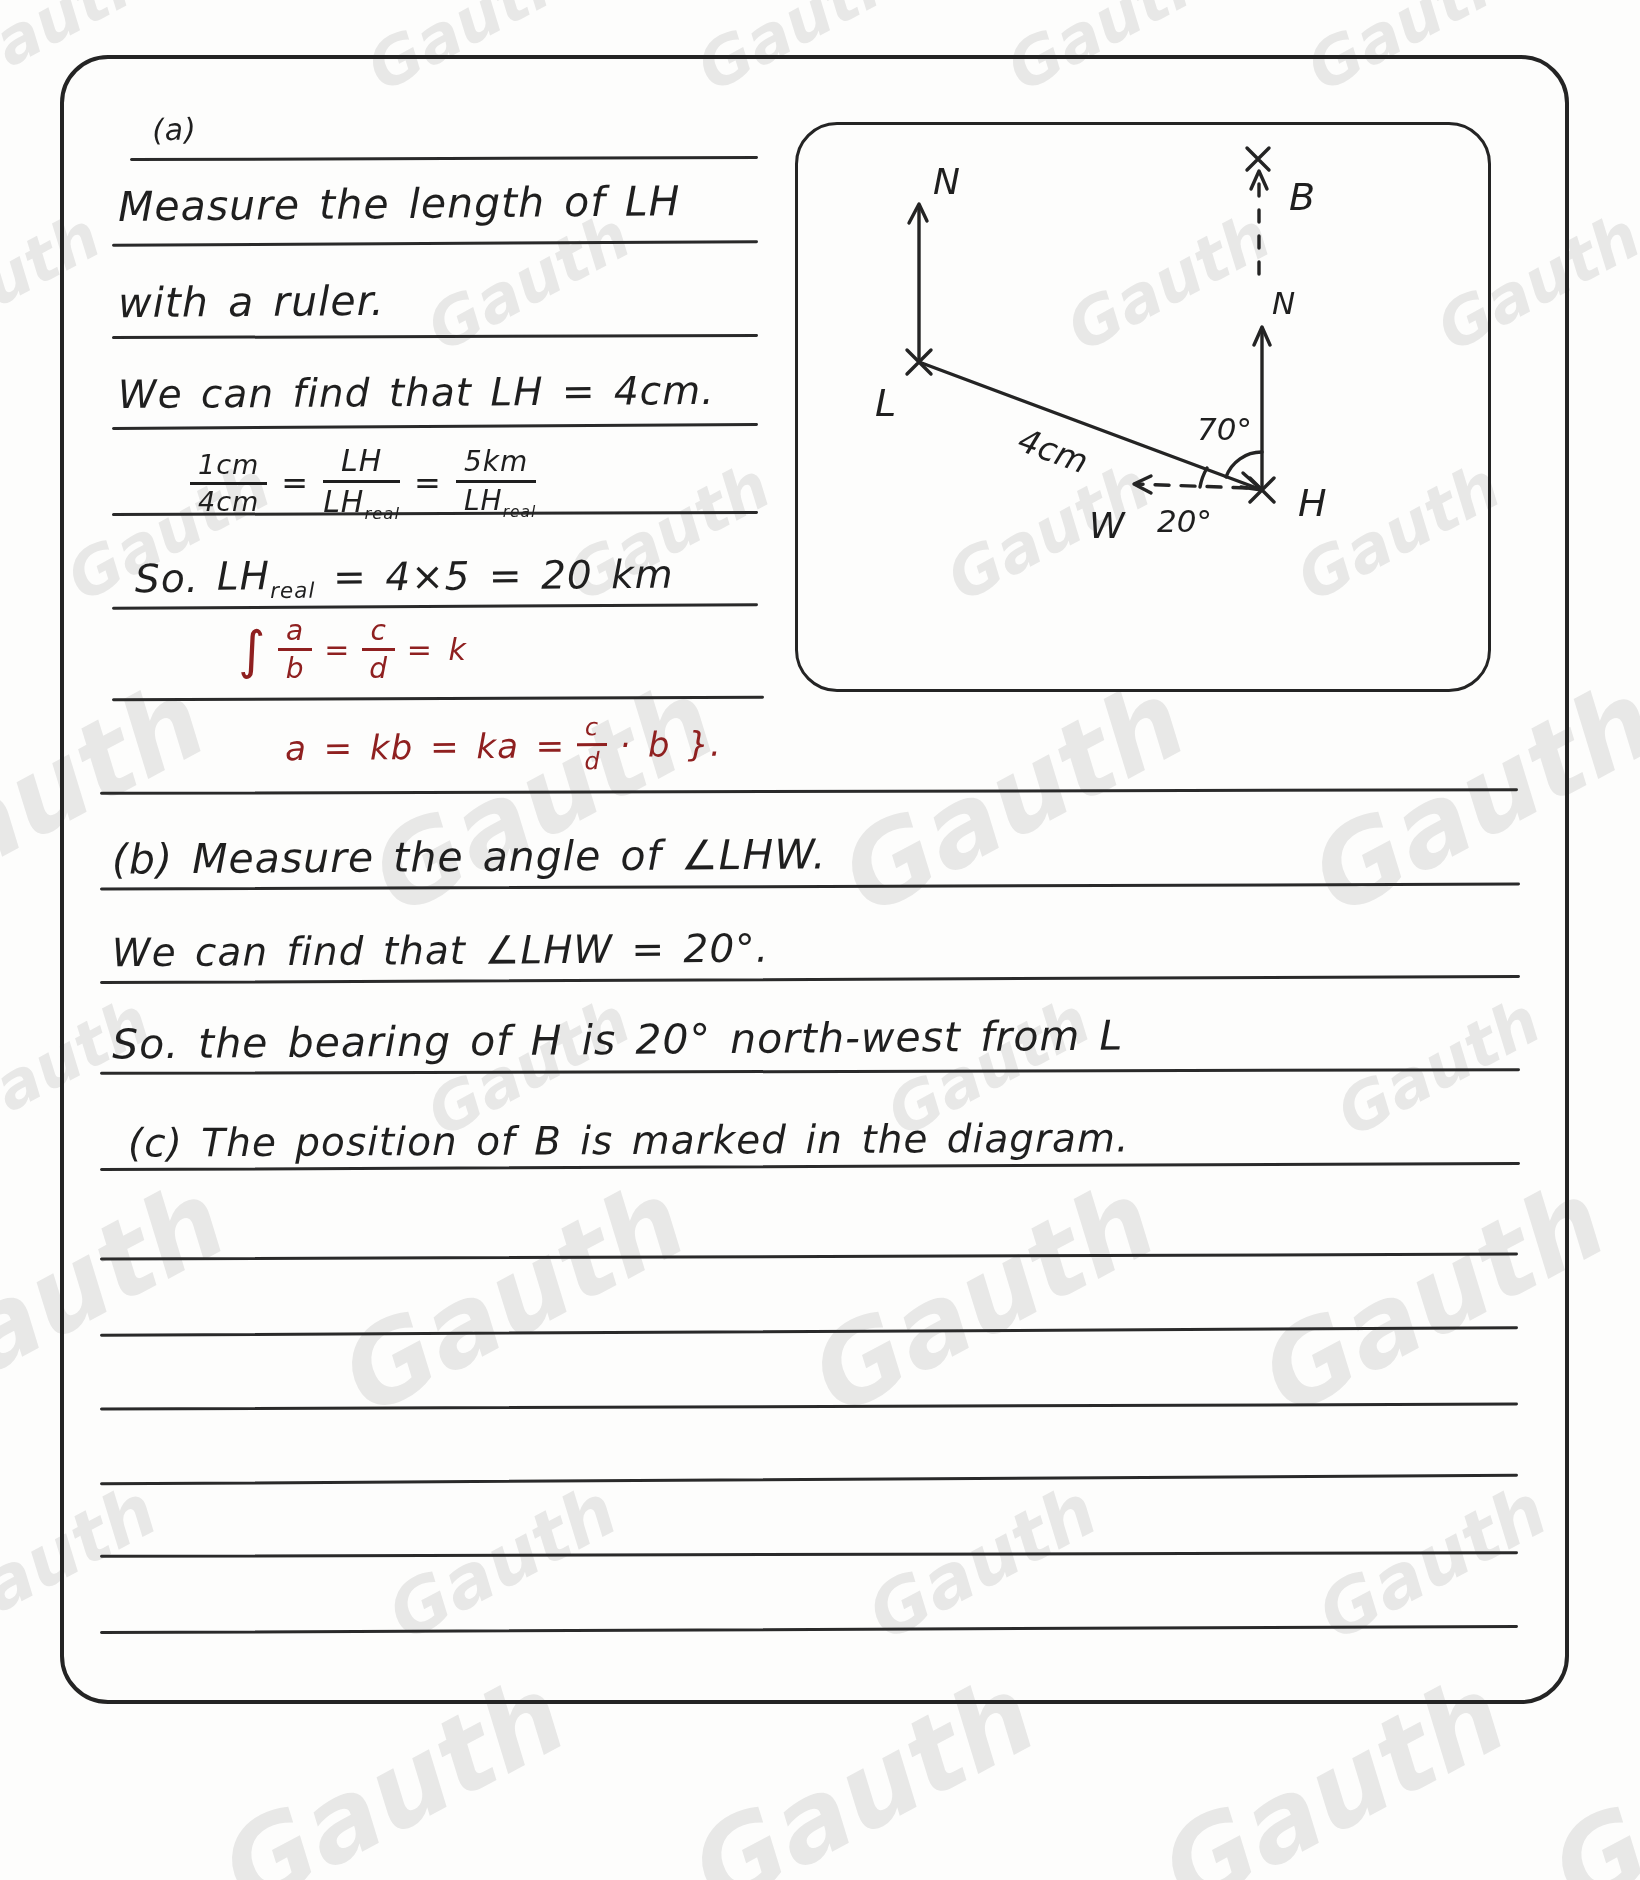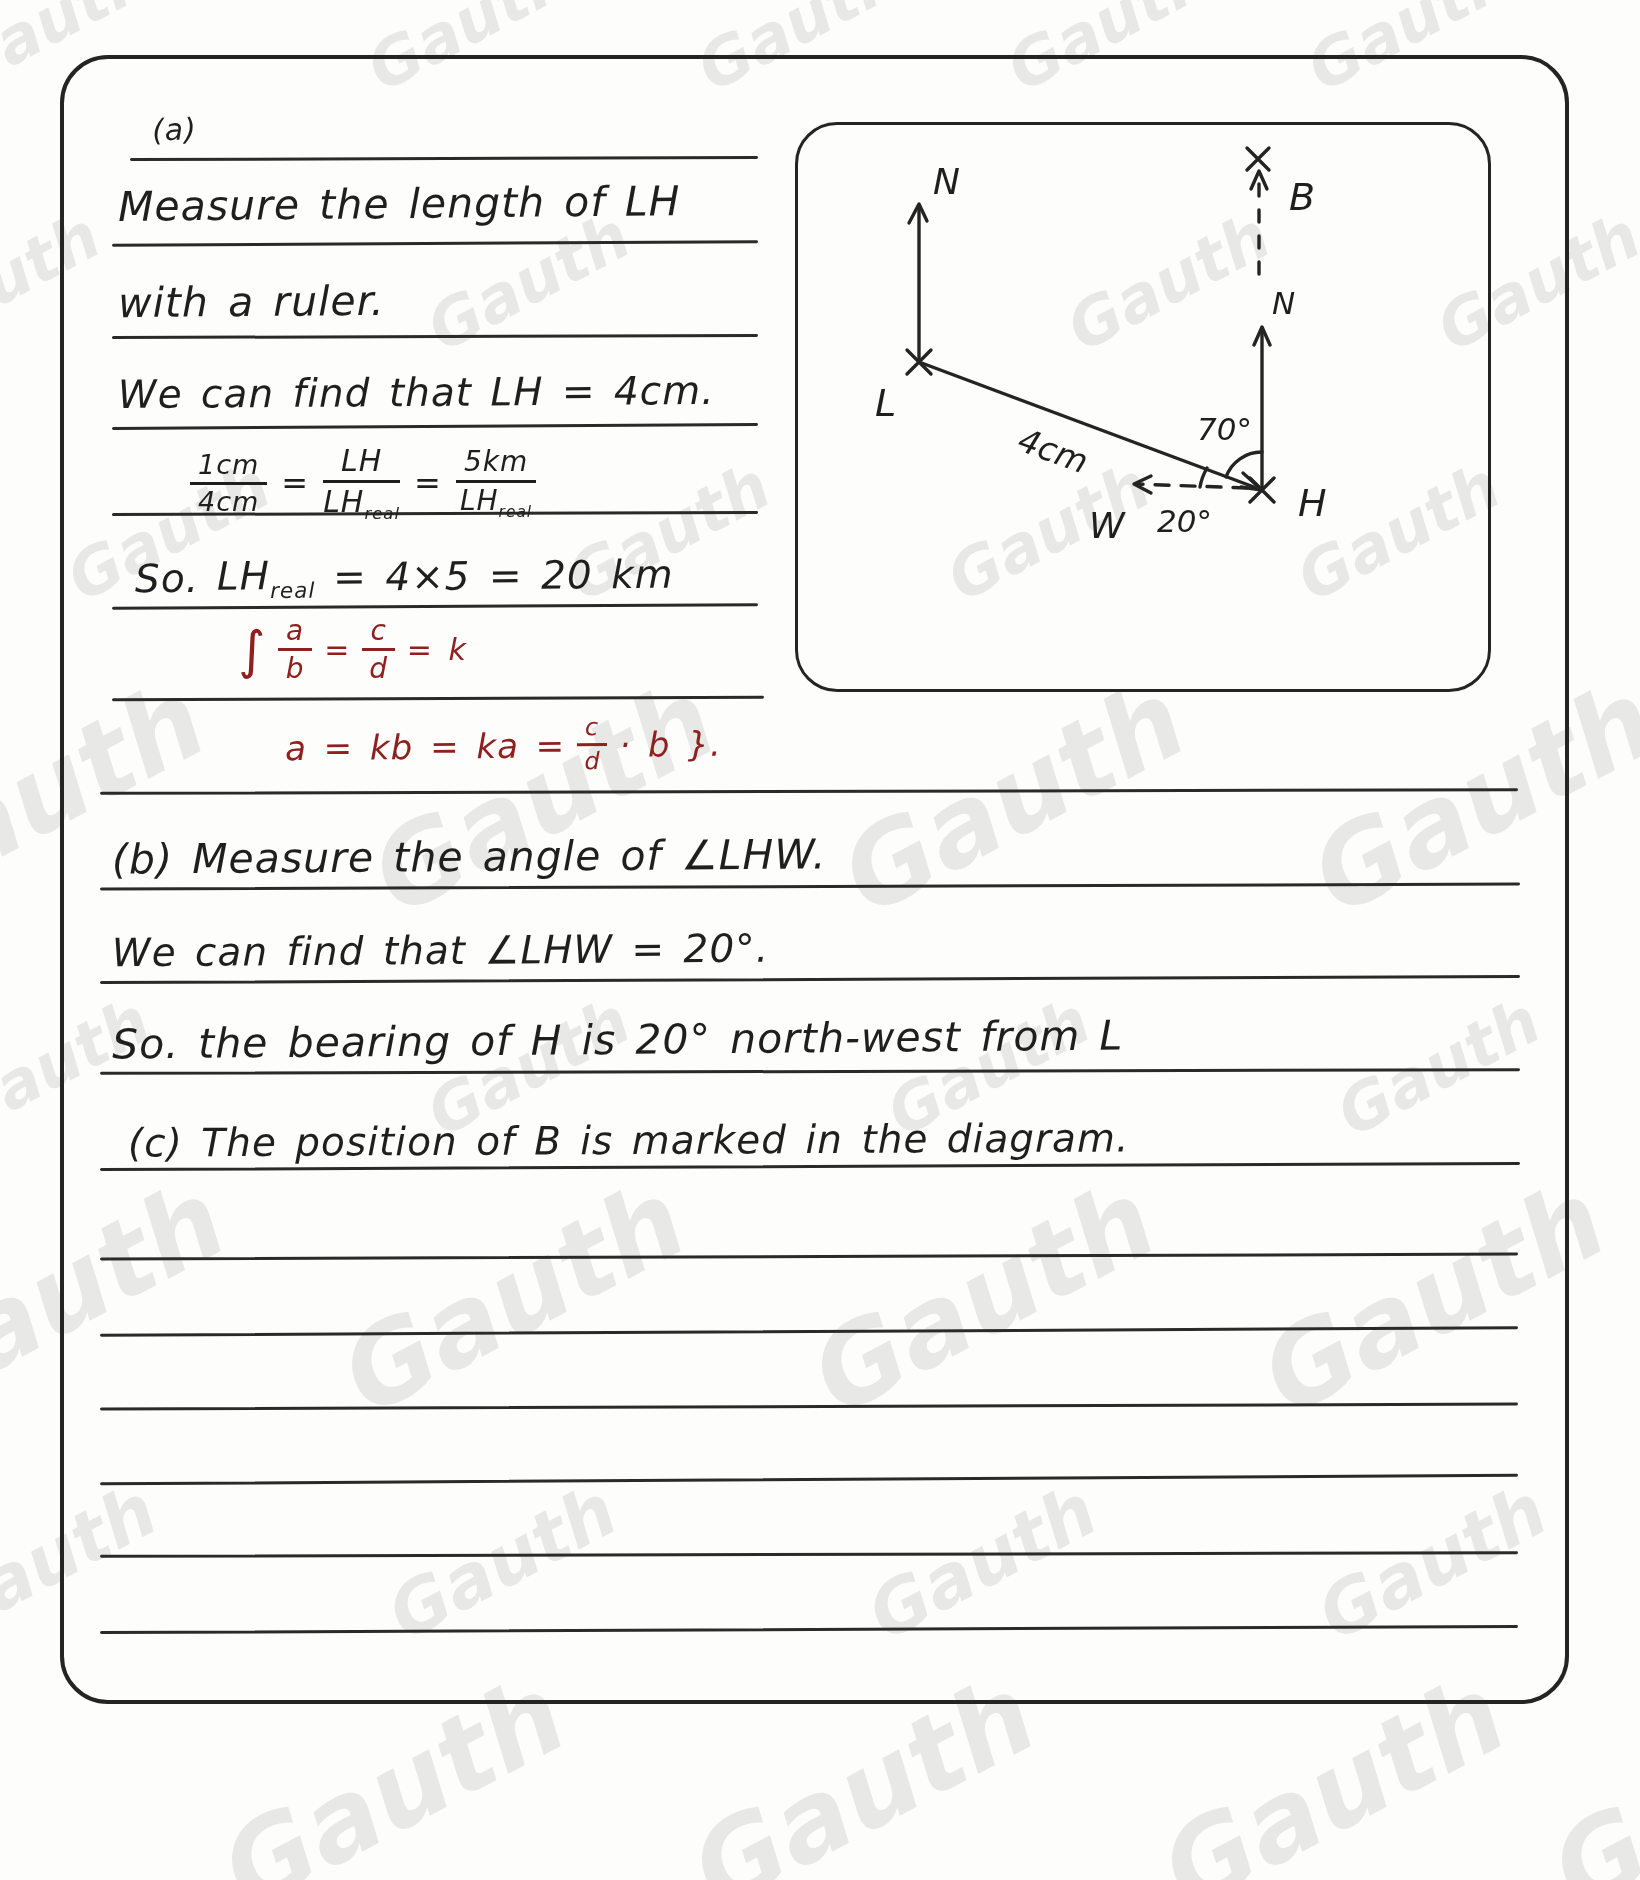--- a/index.html
+++ b/index.html
@@ -111,21 +111,21 @@
     <span class="frac">
       <span class="num">1cm</span>
       <span class="den">4cm</span>
     </span>
     <span style="font-size:32px;">=</span>
     <span class="frac" style="font-size:30px;">
       <span class="num">LH</span>
       <span class="den"><span>LH</span><sub class="hsub">real</sub></span>
     </span>
     <span style="font-size:32px;">=</span>
-    <span class="frac" style="font-size:28px;">
+    <span class="frac" style="font-size:28px;text-align:right;">
       <span class="num">5km</span>
       <span class="den"><span>LH</span><sub class="hsub">real</sub></span>
     </span>
   </div>
 
   <div class="hw row" style="left:135px;top:552px;font-size:39px;gap:18px;transform:rotate(-0.5deg);">
     <span>So.</span>
     <span><span>LH</span><sub class="hsub">real</sub></span>
     <span>= 4×5 = 20 km</span>
   </div>

